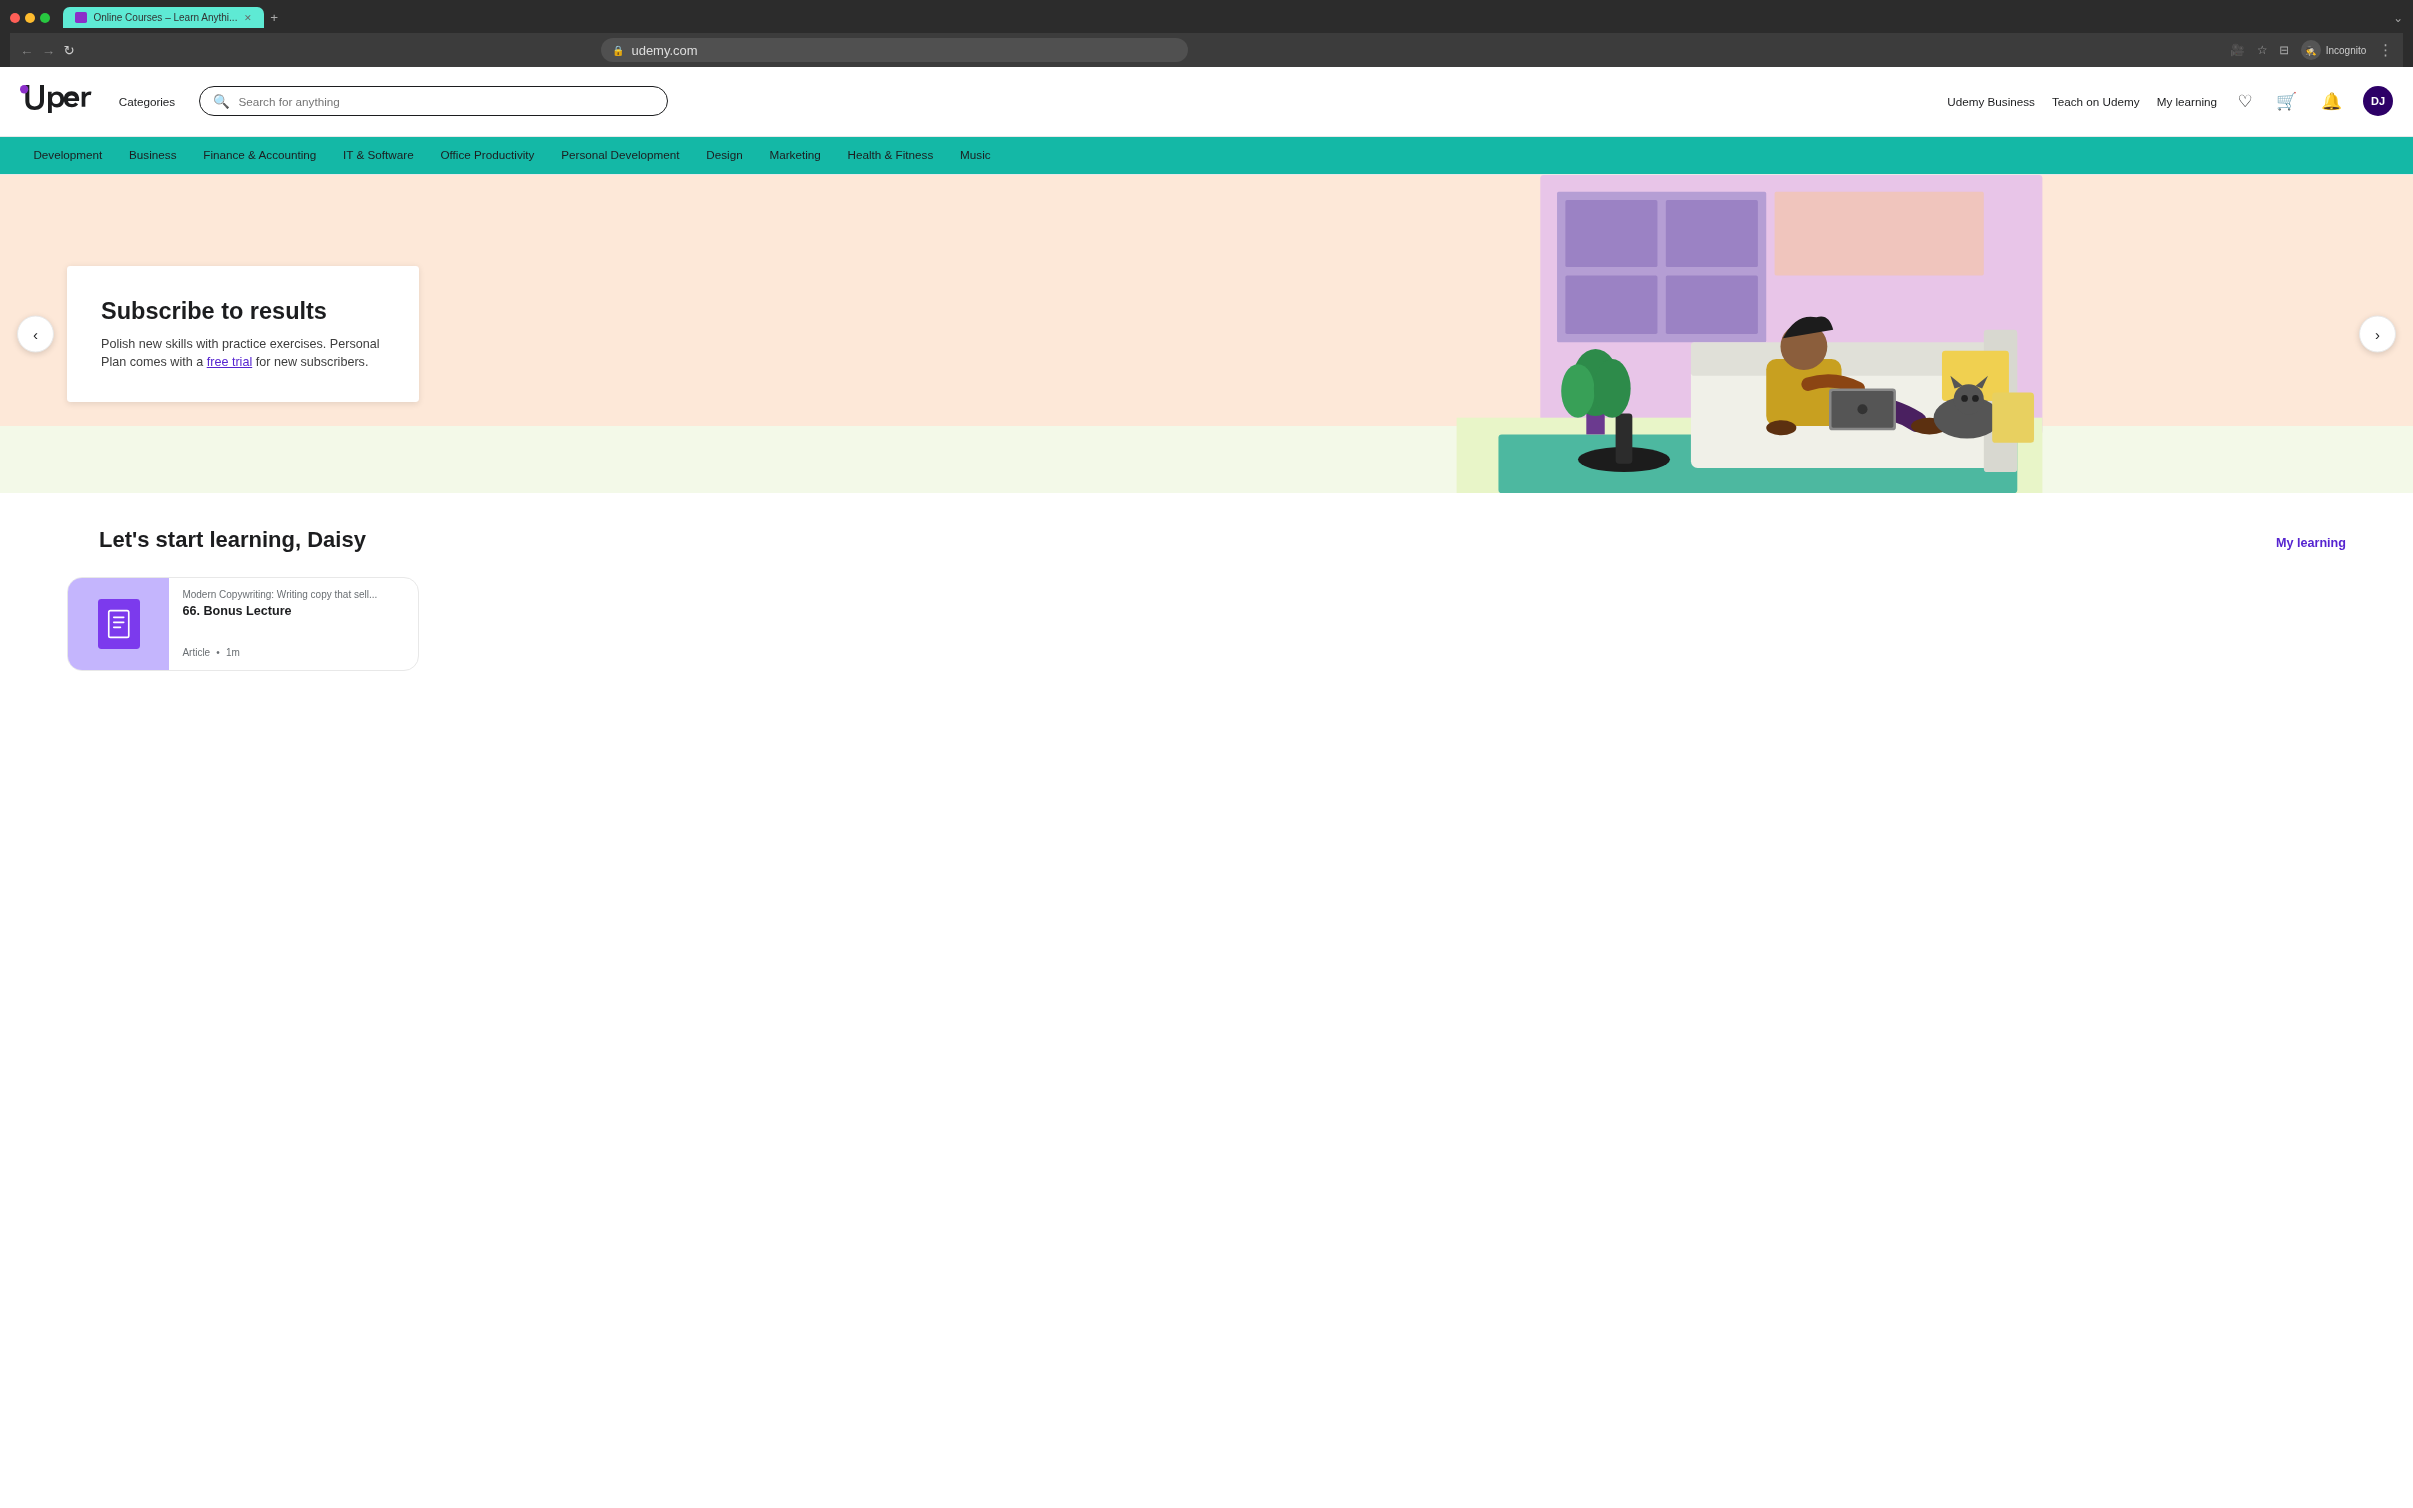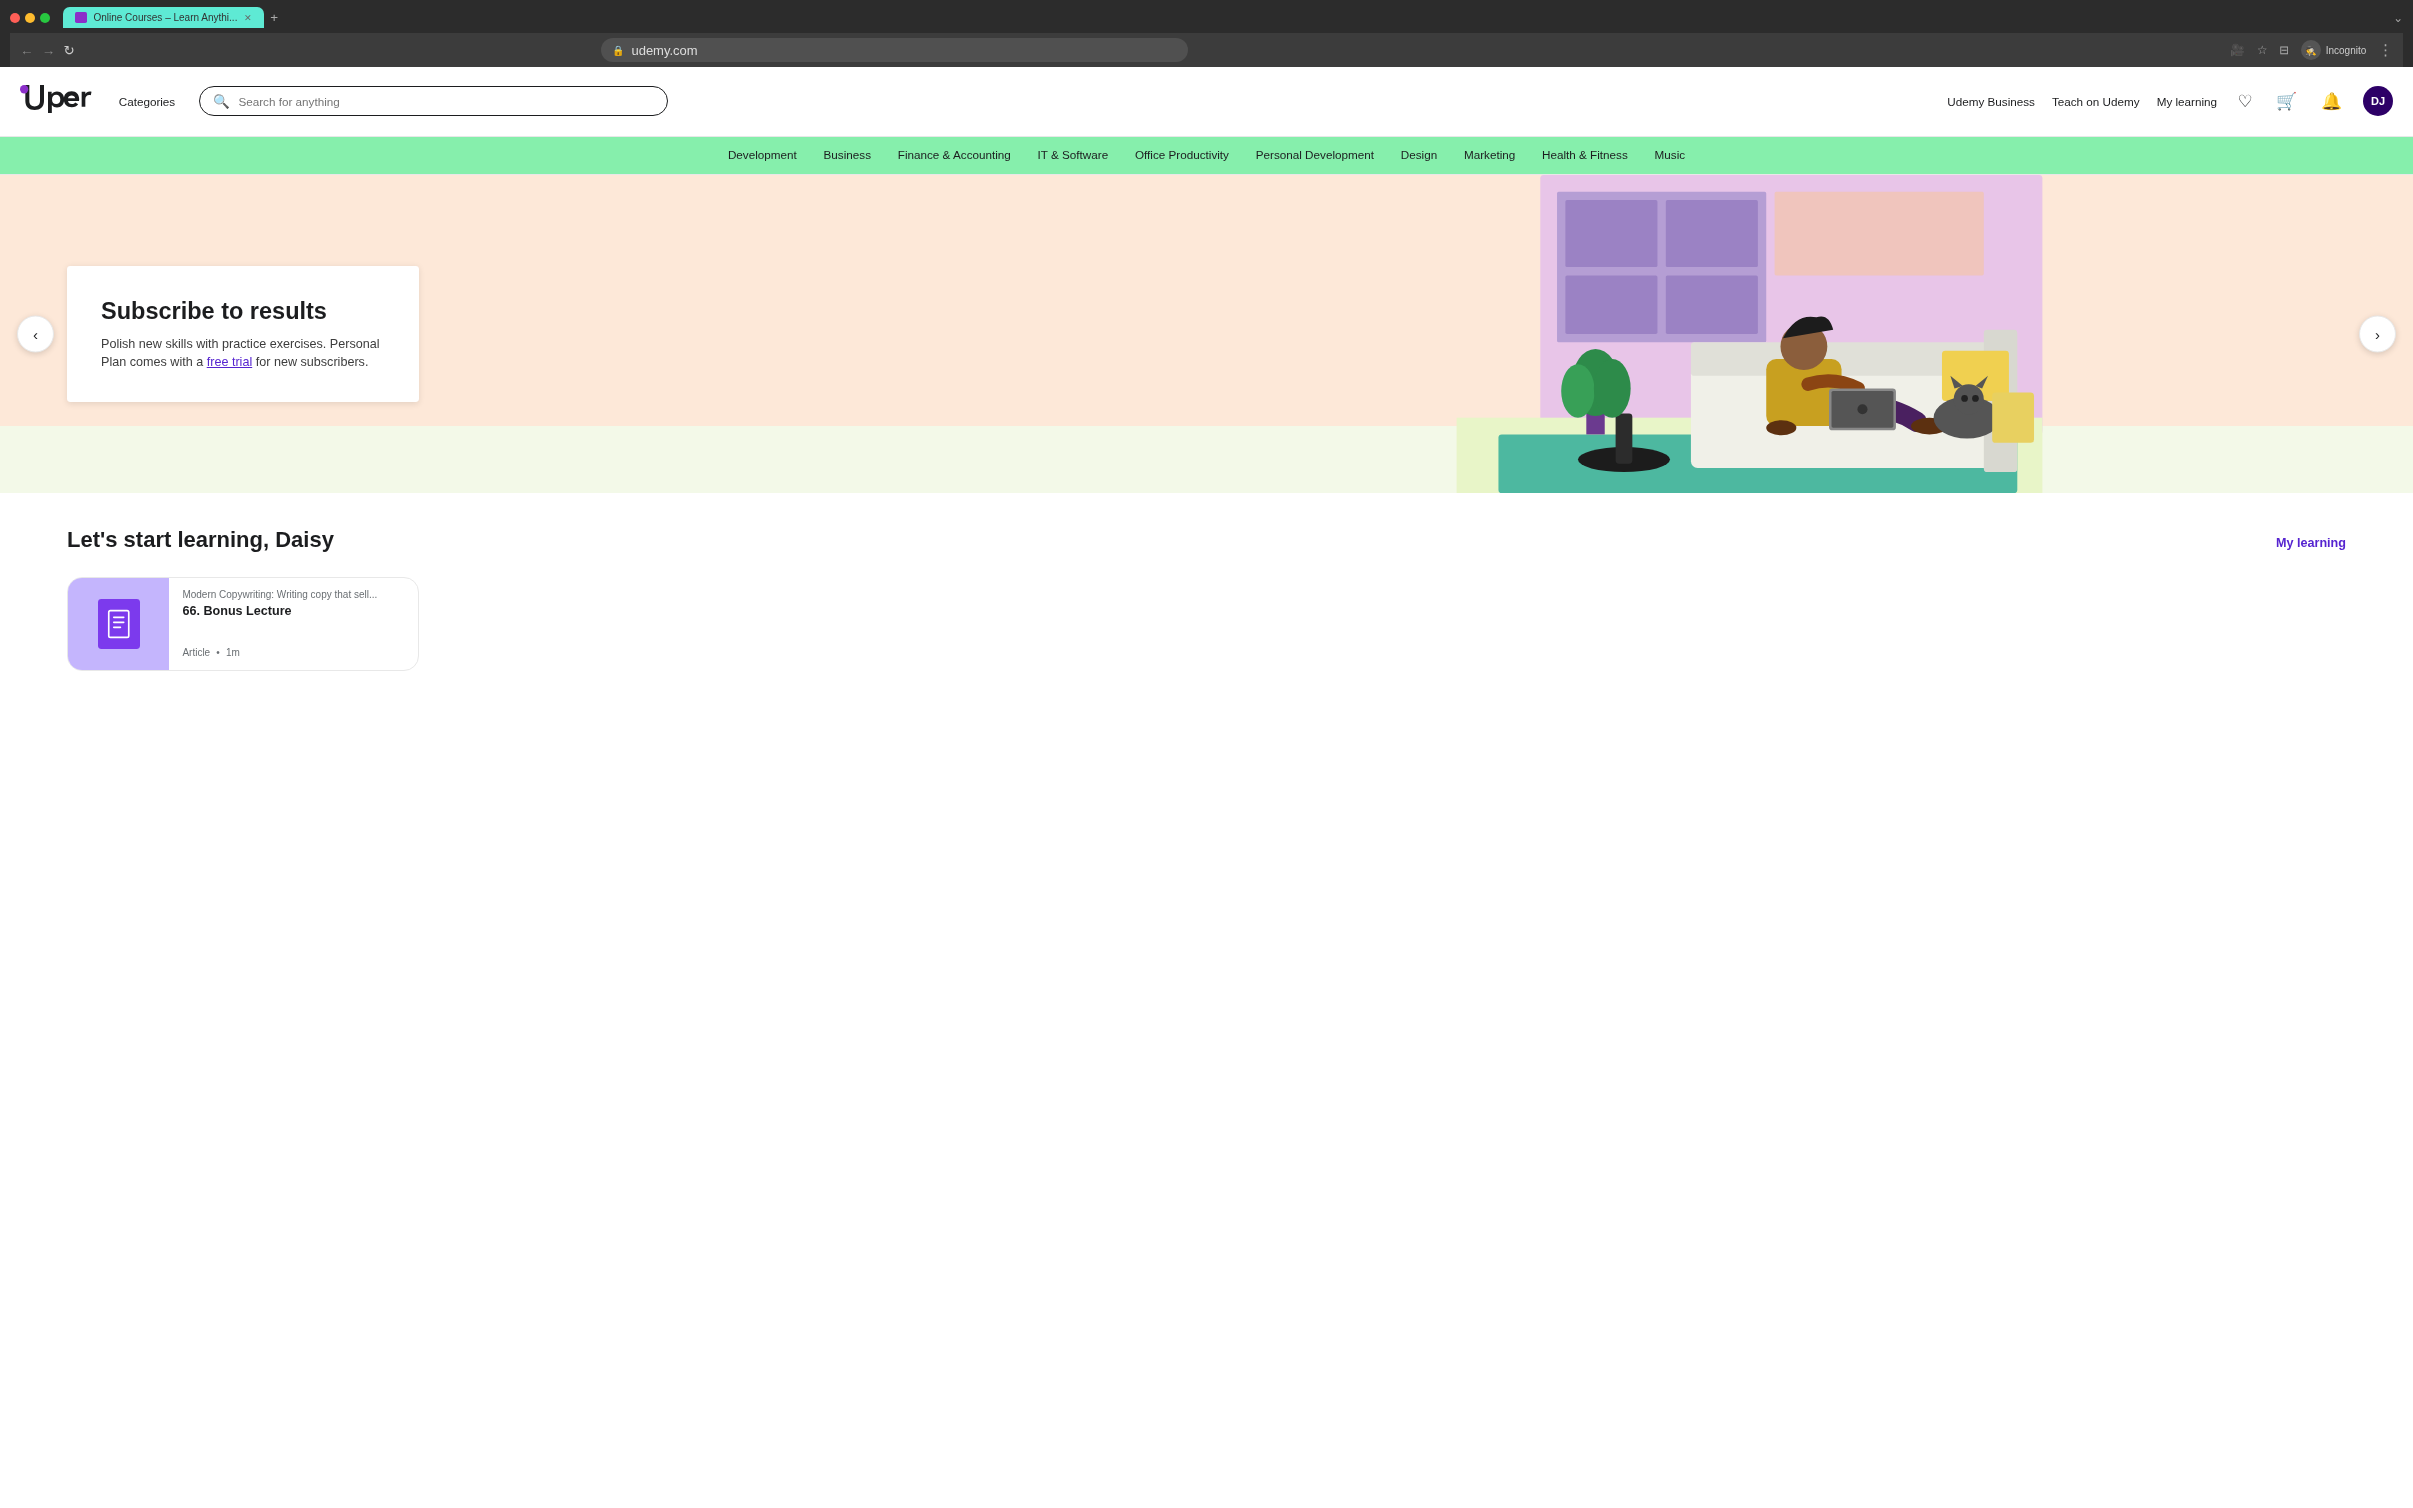--- a/index.html
+++ b/index.html
@@ -199,25 +199,24 @@
       align-items: center;
       justify-content: center;
       font-size: 11px;
       font-weight: 600;
       cursor: pointer;
       flex-shrink: 0;
     }
 
     
     .site-nav {
-      background: #86efac;
+      background: #14b8a6;
       border-bottom: 0.8px solid #e8e8e8;
       display: flex;
       align-items: center;
-      justify-content: center;
       gap: 0;
       padding: 0 20px;
       overflow-x: auto;
     }
     .nav-item {
       padding: 11.7px 13.4px;
       font-size: 11.7px;
       color: #1c1d1f;
       cursor: pointer;
       white-space: nowrap;
@@ -309,20 +308,21 @@
     .learning-header {
       display: flex;
       align-items: baseline;
       justify-content: space-between;
       margin-bottom: 23.5px;
     }
     .learning-title {
       font-size: 22px;
       font-weight: 700;
       color: #1c1d1f;
+      margin-left: 32px;
     }
     .my-learning-link {
       font-size: 12.6px;
       font-weight: 700;
       color: #5624d0;
       text-decoration: none;
     }
     .course-card {
       display: flex;
       align-items: stretch;

